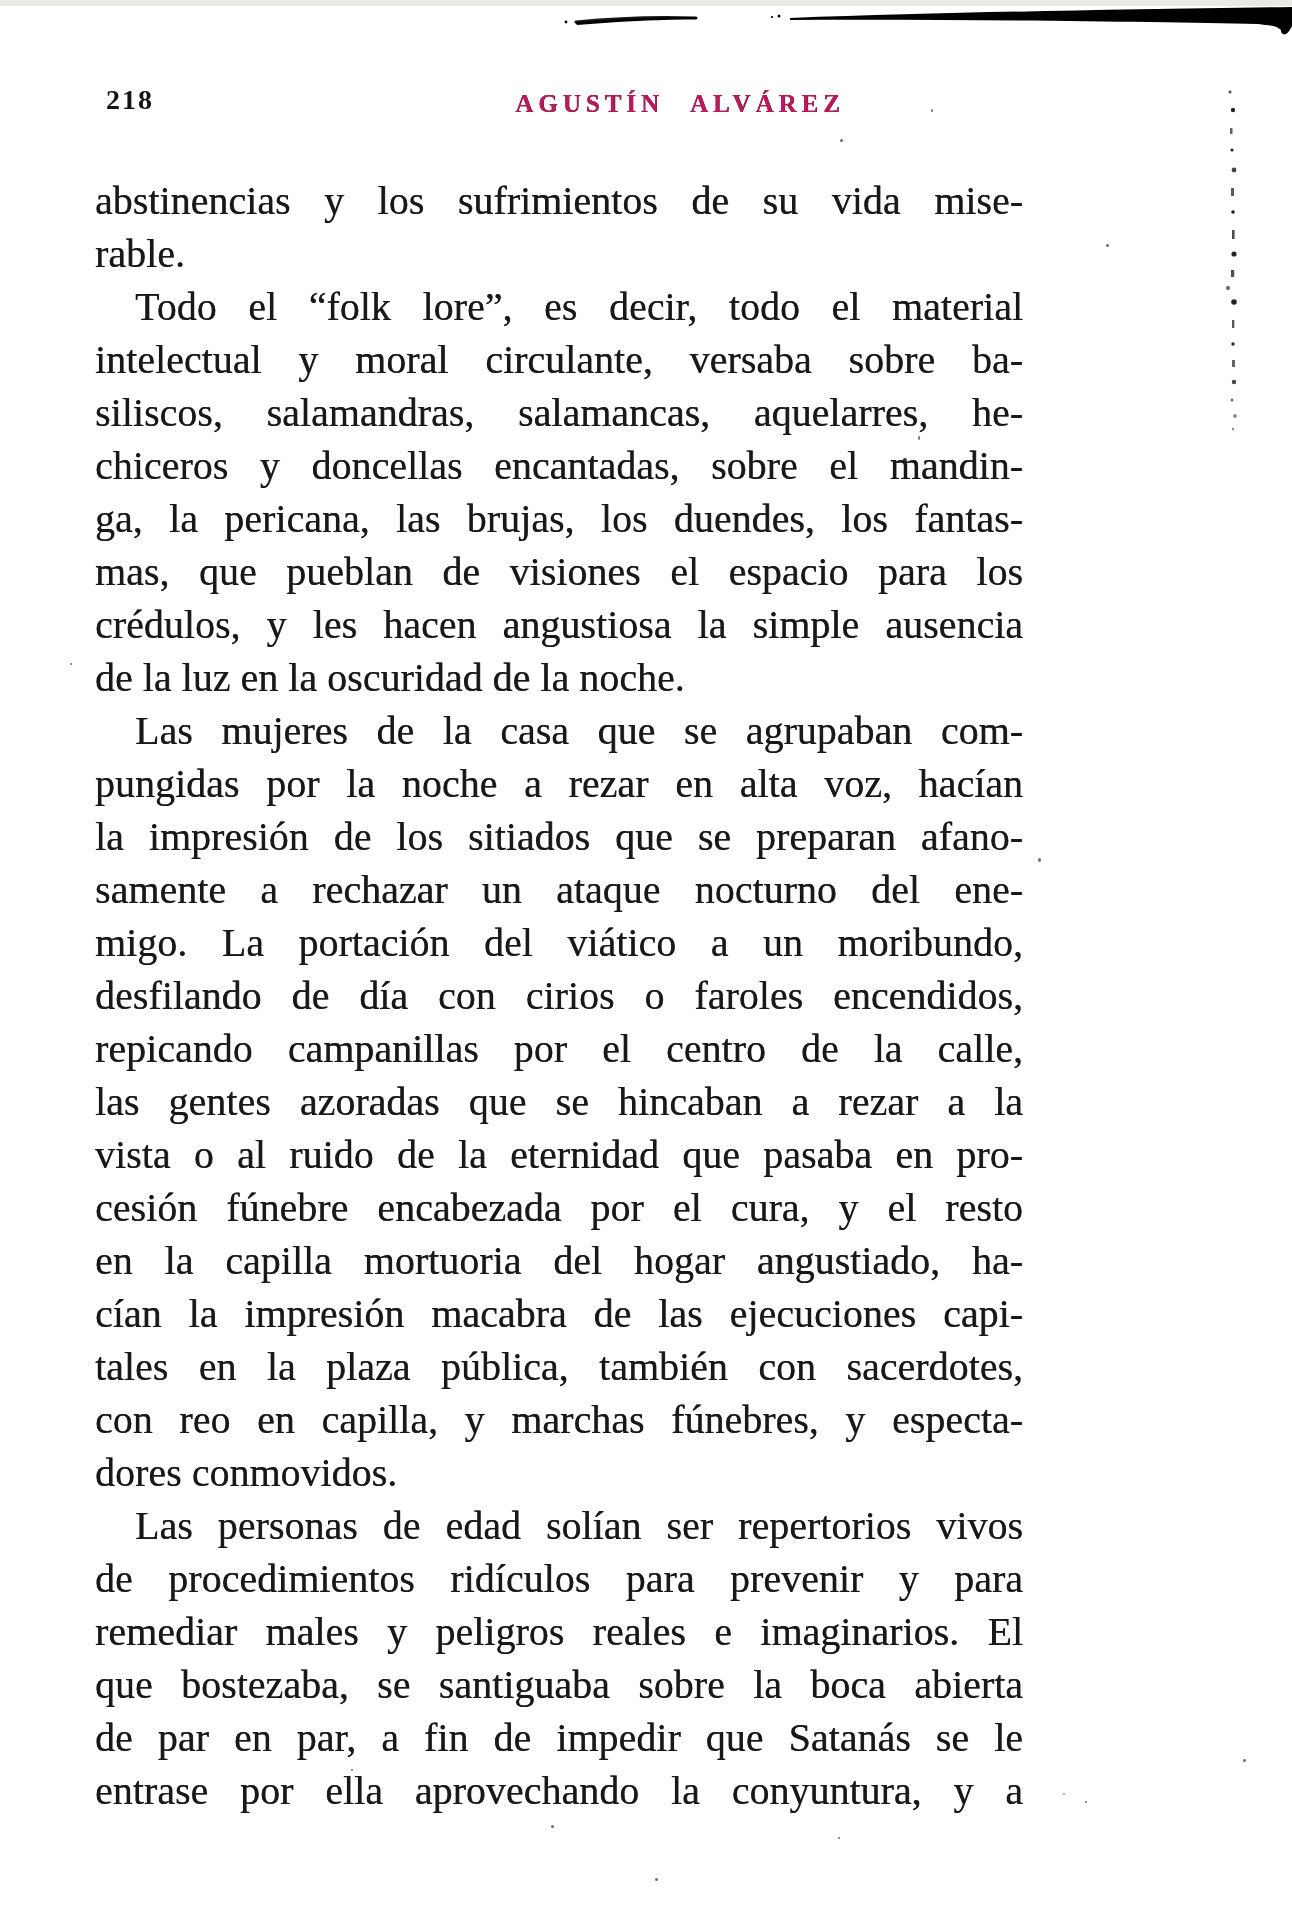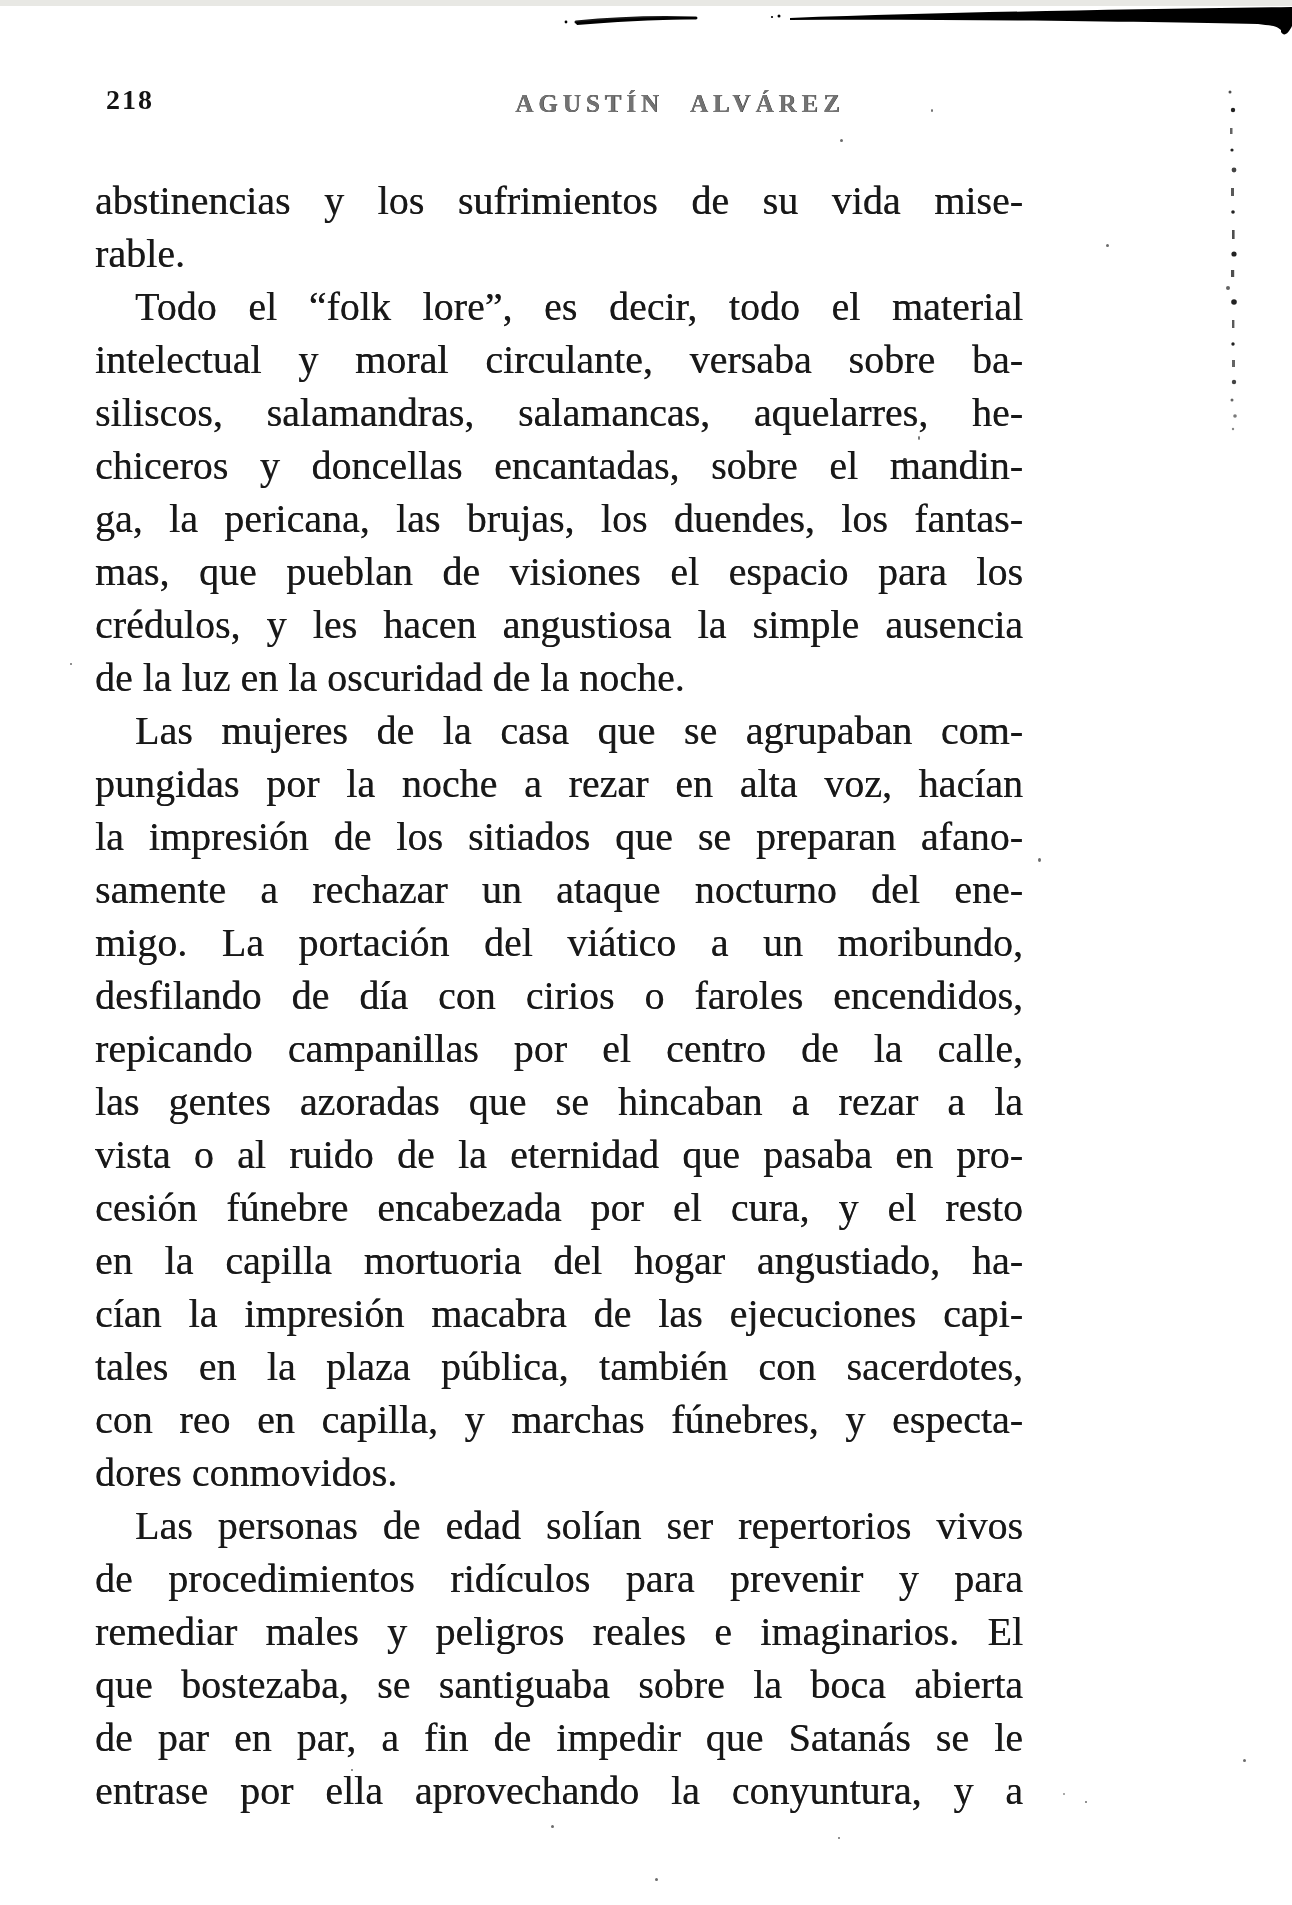--- a/index.html
+++ b/index.html
@@ -28,21 +28,21 @@
   .running-title {
     position: absolute;
     left: 680px;
     top: 84px;
     transform: translateX(-50%);
     font-size: 25px;
     font-weight: bold;
     letter-spacing: 5px;
     word-spacing: 16px;
     white-space: nowrap;
-    color: #737373;
+    color: #be185d;
     text-shadow: 0.3px 0.3px 0 #161616;
   }
   
   .text-block {
     position: absolute;
     left: 95px;
     top: 168px;
     width: 928px;
   }
   .line {

